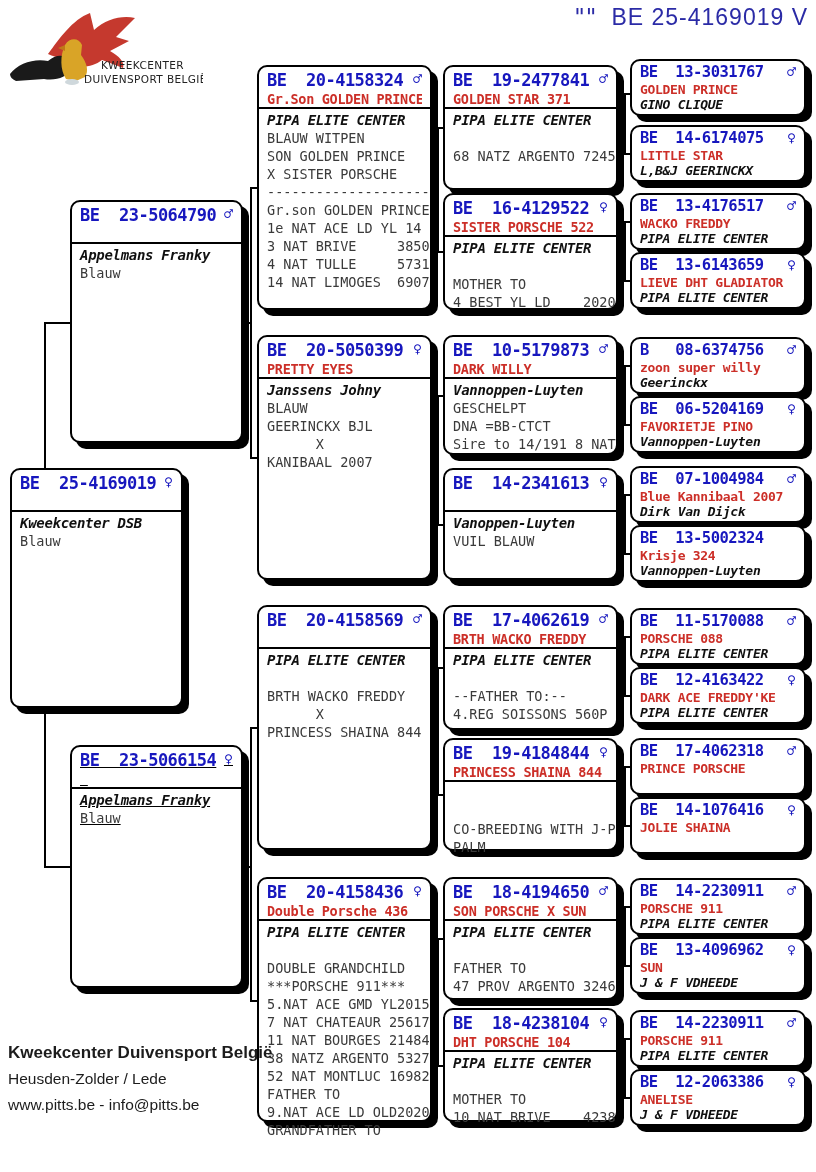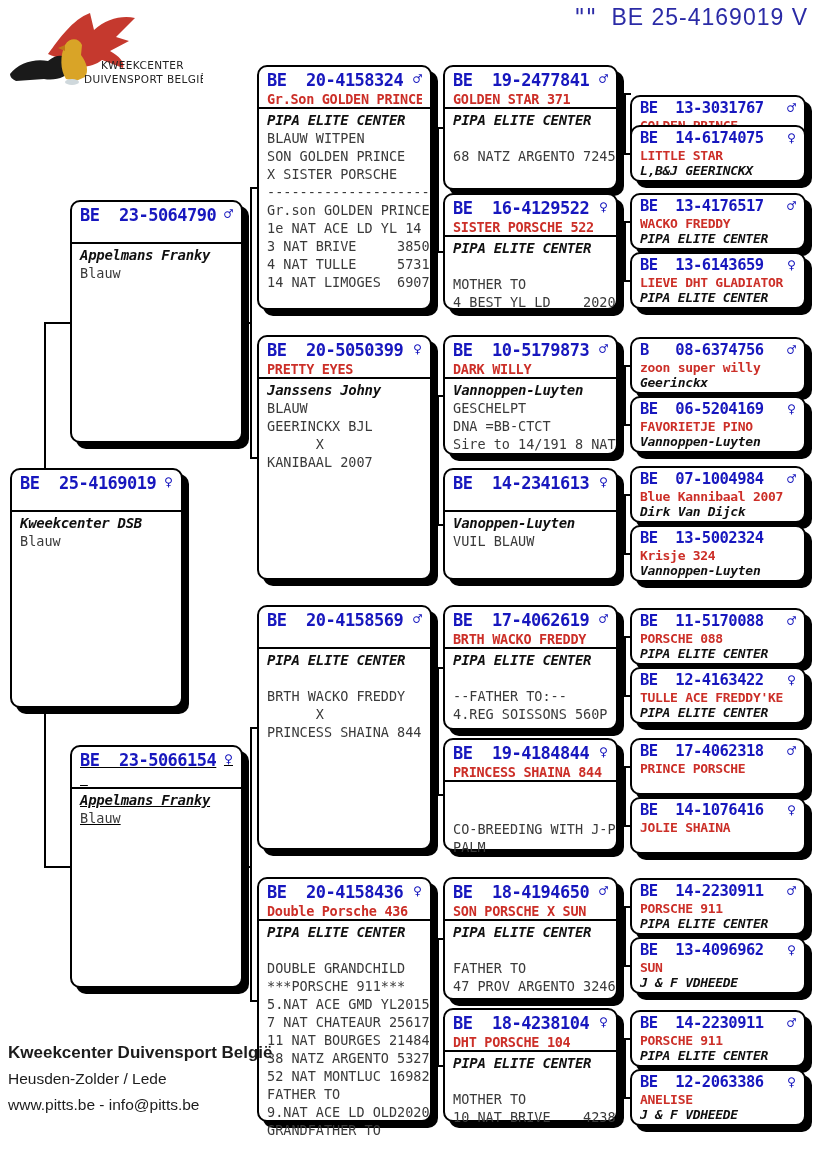--- a/index.html
+++ b/index.html
@@ -193,21 +193,21 @@
       </div>
       <div class="pbox M" style="left: 443px; top: 1008px; width: 175px; height: 114px;">
         <div class="brow">
           <span class="ring">BE  18-4238104</span>
           <span class="sex">♀</span>
         </div>
         <div class="bname">DHT PORSCHE 104</div>
         <div class="bdiv"></div>
         <div class="bbody"><div class="bowner">PIPA ELITE CENTER</div><div class="bline">&nbsp;</div><div class="bline">MOTHER TO</div><div class="bline">10 NAT BRIVE    4238</div></div>
       </div>
-      <div class="pbox S" style="left: 630px; top: 59px; width: 176px; height: 57px; margin-top: 36px;">
+      <div class="pbox S" style="left: 630px; top: 59px; width: 176px; height: 57px;">
         <div class="brow">
           <span class="ring">BE  13-3031767</span>
           <span class="sex">♂</span>
         </div>
         <div class="bname">GOLDEN PRINCE</div>
         <div class="bbody"><div class="bowner">GINO CLIQUE</div></div>
       </div>
       <div class="pbox S" style="left: 630px; top: 125px; width: 176px; height: 57px;">
         <div class="brow">
           <span class="ring">BE  14-6174075</span>
@@ -269,21 +269,21 @@
           <span class="sex">♂</span>
         </div>
         <div class="bname">PORSCHE 088</div>
         <div class="bbody"><div class="bowner">PIPA ELITE CENTER</div></div>
       </div>
       <div class="pbox S" style="left: 630px; top: 667px; width: 176px; height: 57px;">
         <div class="brow">
           <span class="ring">BE  12-4163422</span>
           <span class="sex">♀</span>
         </div>
-        <div class="bname">TULLE ACE FREDDY'KE</div>
+        <div class="bname">DARK ACE FREDDY'KE</div>
         <div class="bbody"><div class="bowner">PIPA ELITE CENTER</div></div>
       </div>
       <div class="pbox S" style="left: 630px; top: 738px; width: 176px; height: 57px;">
         <div class="brow">
           <span class="ring">BE  17-4062318</span>
           <span class="sex">♂</span>
         </div>
         <div class="bname">PRINCE PORSCHE</div>
         <div class="bbody"></div>
       </div>

